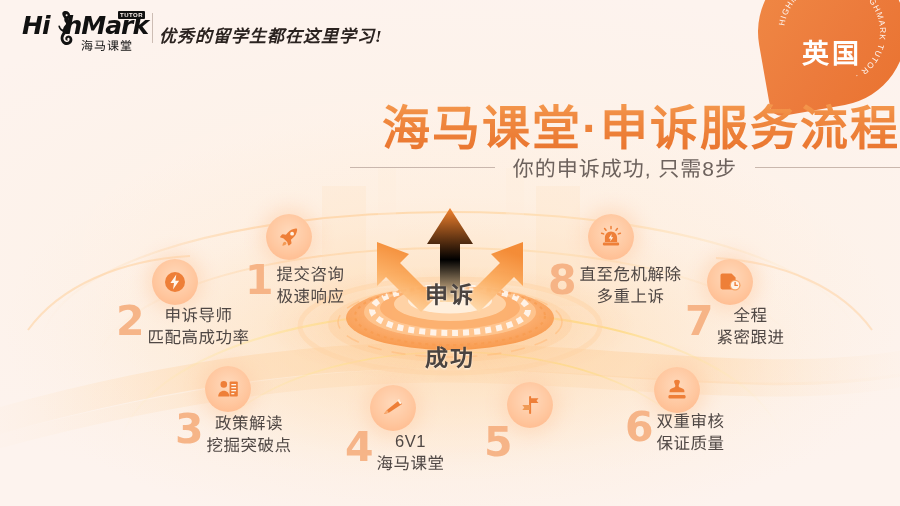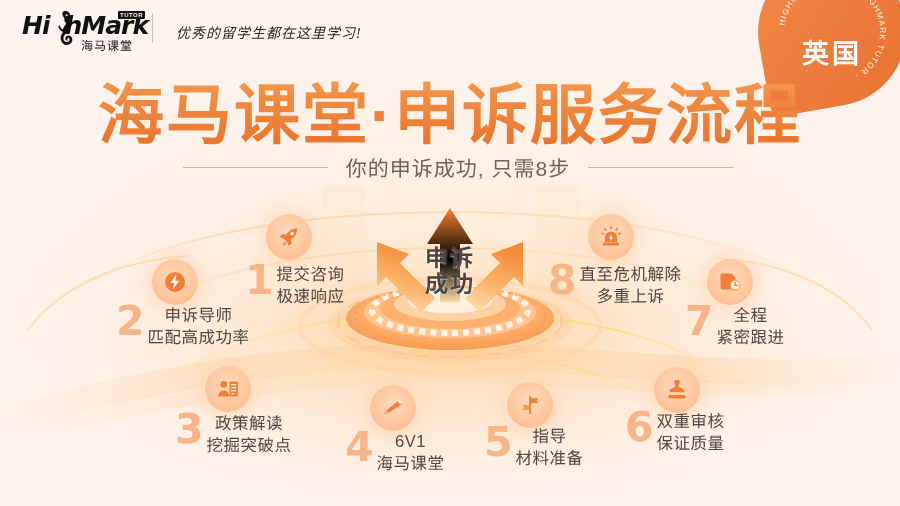--- a/index.html
+++ b/index.html
@@ -39,66 +39,66 @@
   }
   .logo-cn{
     position:absolute;left:59px;top:27px;
     font-size:12px;font-weight:normal;color:#111;letter-spacing:1px;white-space:nowrap;
   }
   .seahorse{position:absolute;left:32px;top:0px;width:22px;height:44px;}
   .divider-v{
     position:absolute;left:152px;top:13px;width:1px;height:30px;background:#cdbdb4;
   }
   .tagline{
-    position:absolute;left:176px;top:22px;
+    position:absolute;left:159px;top:22px;
     font-family:"Liberation Serif","DejaVu Serif",serif;
-    font-style:italic;font-weight:normal;
-    font-size:14px;color:#2b2320;letter-spacing:1px;white-space:nowrap;
+    font-style:italic;font-weight:bold;
+    font-size:17px;color:#2b2320;letter-spacing:1px;white-space:nowrap;
   }
 
   
   .badge{
     position:absolute;right:-6px;top:-42px;width:148px;height:148px;
   }
   .badge .blob{
     position:absolute;inset:0;
     background:linear-gradient(135deg,#f08a46 0%,#ec7b3c 55%,#e9722f 100%);
     border-radius:50% 50% 50% 8%;
     transform:rotate(-10deg);
   }
   .badge-label{
     position:absolute;left:0;right:0;top:74px;
     text-align:center;font-size:27px;font-weight:bold;color:#fff;letter-spacing:3px;
   }
   .badge-ring{position:absolute;left:0;top:0;width:148px;height:148px;}
 
   
   .title{
-    position:absolute;left:0;right:0;top:61px;text-align:center;
-    font-size:66px;font-weight:bold;letter-spacing:2px;
+    position:absolute;left:0;right:0;top:89px;text-align:right;
+    font-size:48px;font-weight:bold;letter-spacing:2px;
     background:linear-gradient(180deg,#f9a85c 0%,#f08b42 38%,#e8702a 100%);
     -webkit-background-clip:text;background-clip:text;
     -webkit-text-fill-color:transparent;color:#ed8340;
     white-space:nowrap;
   }
   .subtitle-row{
     position:absolute;left:0;right:0;top:152px;
-    display:flex;align-items:center;justify-content:center;gap:18px;padding-left:16px;
+    display:flex;align-items:center;justify-content:flex-end;gap:18px;padding-left:16px;
   }
   .sub-line{width:145px;height:1px;background:#c9b7ad;}
   .subtitle{font-size:21px;color:#6d625d;letter-spacing:1px;white-space:nowrap;}
 
   
   .podium{position:absolute;left:255px;top:196px;width:390px;height:190px;}
   .center-label{
     position:absolute;left:0;right:0;top:246px;text-align:center;
     font-size:23px;font-weight:bold;color:#4a4340;line-height:1.12;letter-spacing:2px;
     z-index:6;text-shadow:0 1px 2px rgba(255,255,255,.7);
   }
-  .center-label span{display:block;}
+  .center-label span{display:block;margin-top:37px;}
 
   
   .step{position:absolute;}
   .ico{
     position:absolute;width:46px;height:46px;border-radius:50%;
     background:radial-gradient(circle at 50% 40%, #ffd9bb 0%, #ffc79f 55%, #ffbf94 75%, rgba(255,201,163,.35) 100%);
     box-shadow:0 0 16px 7px rgba(255,206,168,.45);
     display:flex;align-items:center;justify-content:center;
   }
   .ico svg{display:block;}
@@ -336,24 +336,20 @@
   <div class="step">
     <div class="ico" style="left:507px;top:382px;">
       <svg width="24" height="24" viewBox="0 0 24 24">
         <rect x="11.1" y="3" width="2" height="18" rx="1" fill="#ee7f38"></rect>
         <path d="M12.1 5.3h8.4l-2 2.4 2 2.4h-8.4z" fill="#ee7f38"></path>
         <path d="M12.1 12.1H4.3l2 2.4-2 2.4h7.8z" fill="#f09a55"></path>
       </svg>
     </div>
     <div class="lbl" style="left:484px;top:424px;">
       <div class="num">5</div>
-      <div class="txt">
-        <span>指导</span>
-        <span>材料准备</span>
-      </div>
     </div>
   </div>
 
   <div class="step">
     <div class="ico" style="left:654px;top:367px;">
       <svg width="24" height="24" viewBox="0 0 24 24">
         <path d="M9.1 3.6c0-1.1.9-1.9 2.9-1.9s2.9.8 2.9 1.9c0 1.4-1 2.5-1.2 4-.1 1 .3 1.7 1.3 2l2.4.8c1.3.4 2 1.3 2 2.6v1.3H4.6V13c0-1.3.7-2.2 2-2.6l2.4-.8c1-.3 1.4-1 1.3-2-.2-1.5-1.2-2.6-1.2-4z" fill="#ee7f38"></path>
         <rect x="3.5" y="17.1" width="17" height="3.4" rx="1.2" fill="#ee7f38"></rect>
       </svg>
     </div>

